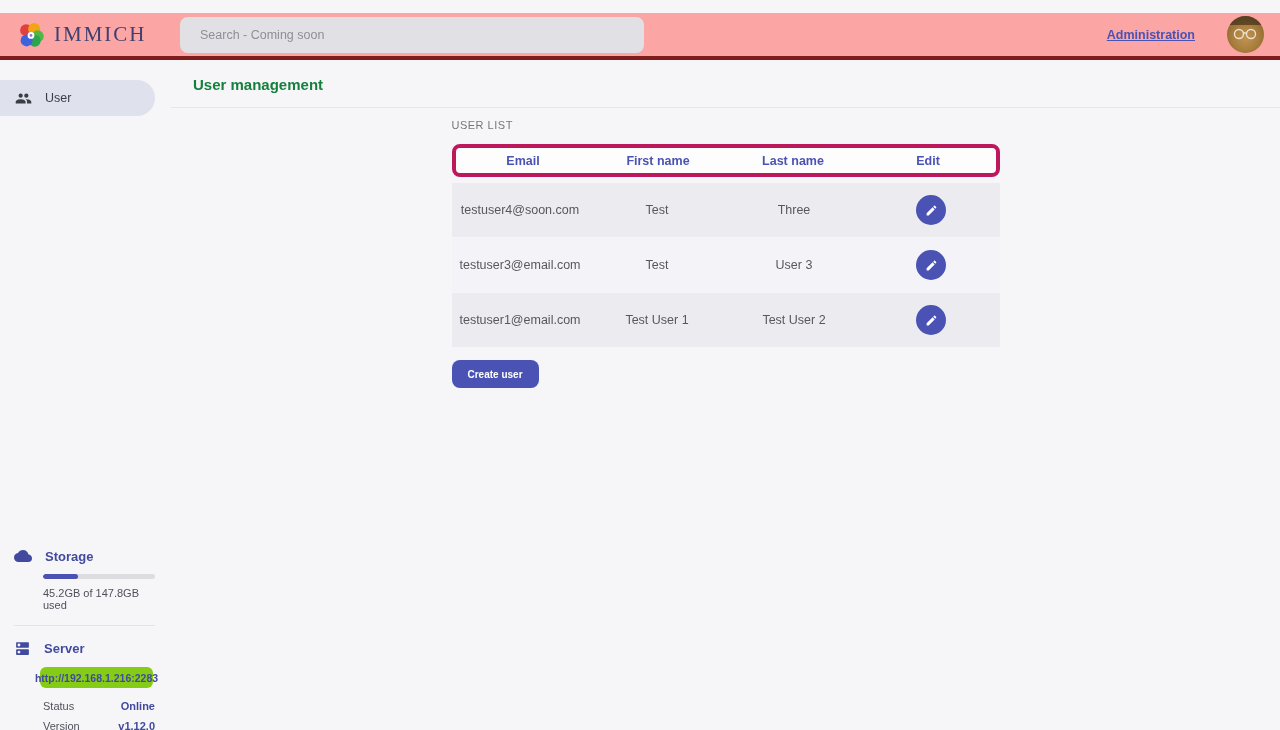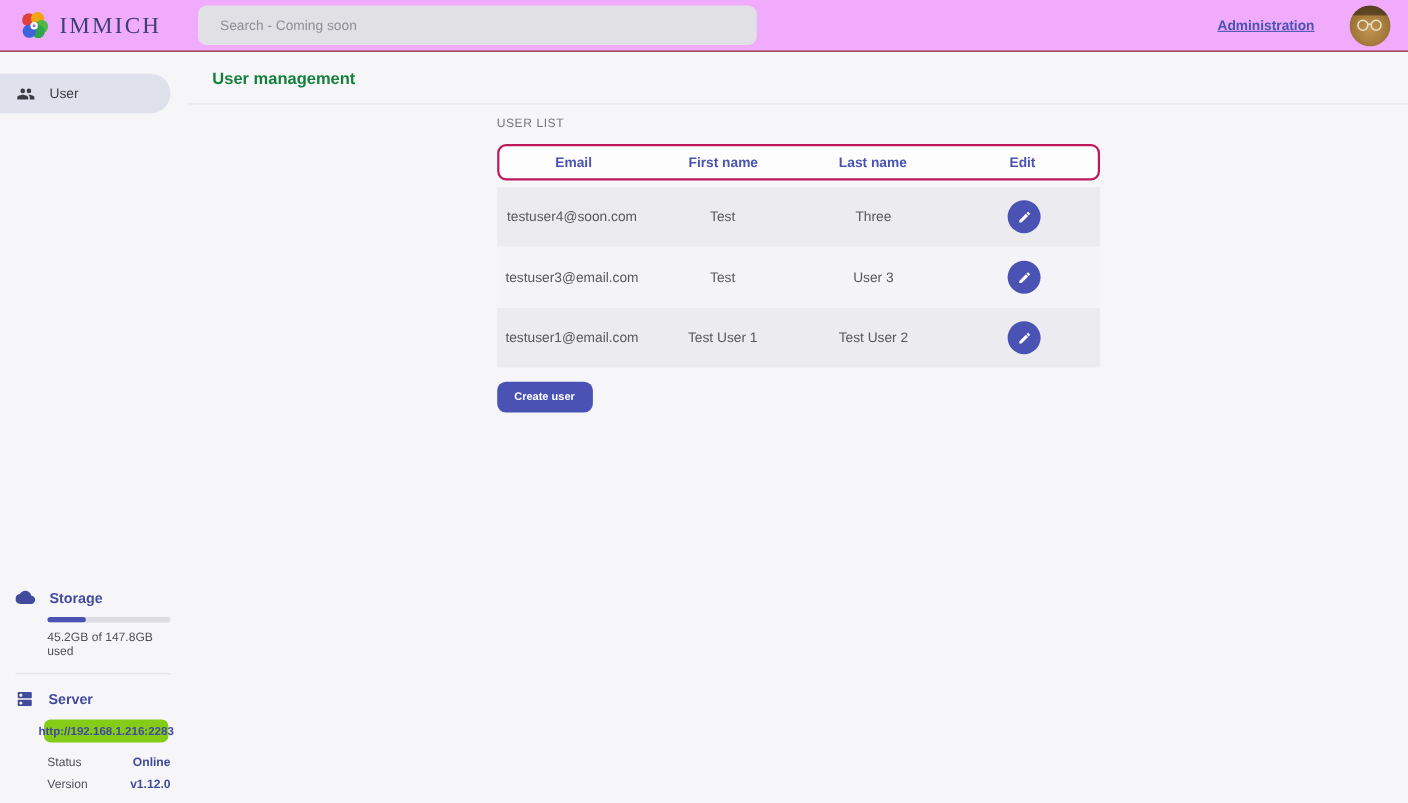--- a/index.html
+++ b/index.html
@@ -9,41 +9,42 @@
     background: #f6f6f9;
     color: #57575c;
     position: relative;
   }
 
   
   .topbar {
     height: 47px;
     display: flex;
     align-items: center;
-    border-bottom: 1px solid #7f1d1d;
-    background: #f0abfc;
+    border-bottom: 4px solid #7f1d1d;
+    background: #fca5a5;
     position: relative;
+    margin-top: 13px;
   }
   .brand {
     width: 171px;
     display: flex;
     align-items: center;
     gap: 8px;
     padding-left: 16px;
     flex-shrink: 0;
   }
   .brand-word {
     font-family: "Liberation Serif", serif;
     font-size: 21px;
     letter-spacing: 2px;
     color: #3c3f70;
     font-weight: 500;
   }
   .searchbar {
-    width: 508px;
+    width: 464px;
     height: 36px;
     margin-left: 9px;
     border-radius: 8px;
     background: #e1e1e5;
     border: none;
     outline: none;
     padding: 0 20px;
     font-size: 12.5px;
     color: #55555c;
     font-family: "Liberation Sans", sans-serif;
@@ -188,21 +189,21 @@
   }
   .section-label {
     font-size: 11px;
     letter-spacing: 0.5px;
     color: #75757e;
     margin-bottom: 13px;
   }
   .table-head {
     height: 33px;
     background: #fdfdfe;
-    border: 2px solid #be185d;
+    border: 4px solid #be185d;
     border-radius: 8px;
     display: flex;
     align-items: center;
     margin-bottom: 6px;
   }
   .th {
     width: 25%;
     text-align: center;
     font-size: 12.5px;
     font-weight: 600;

